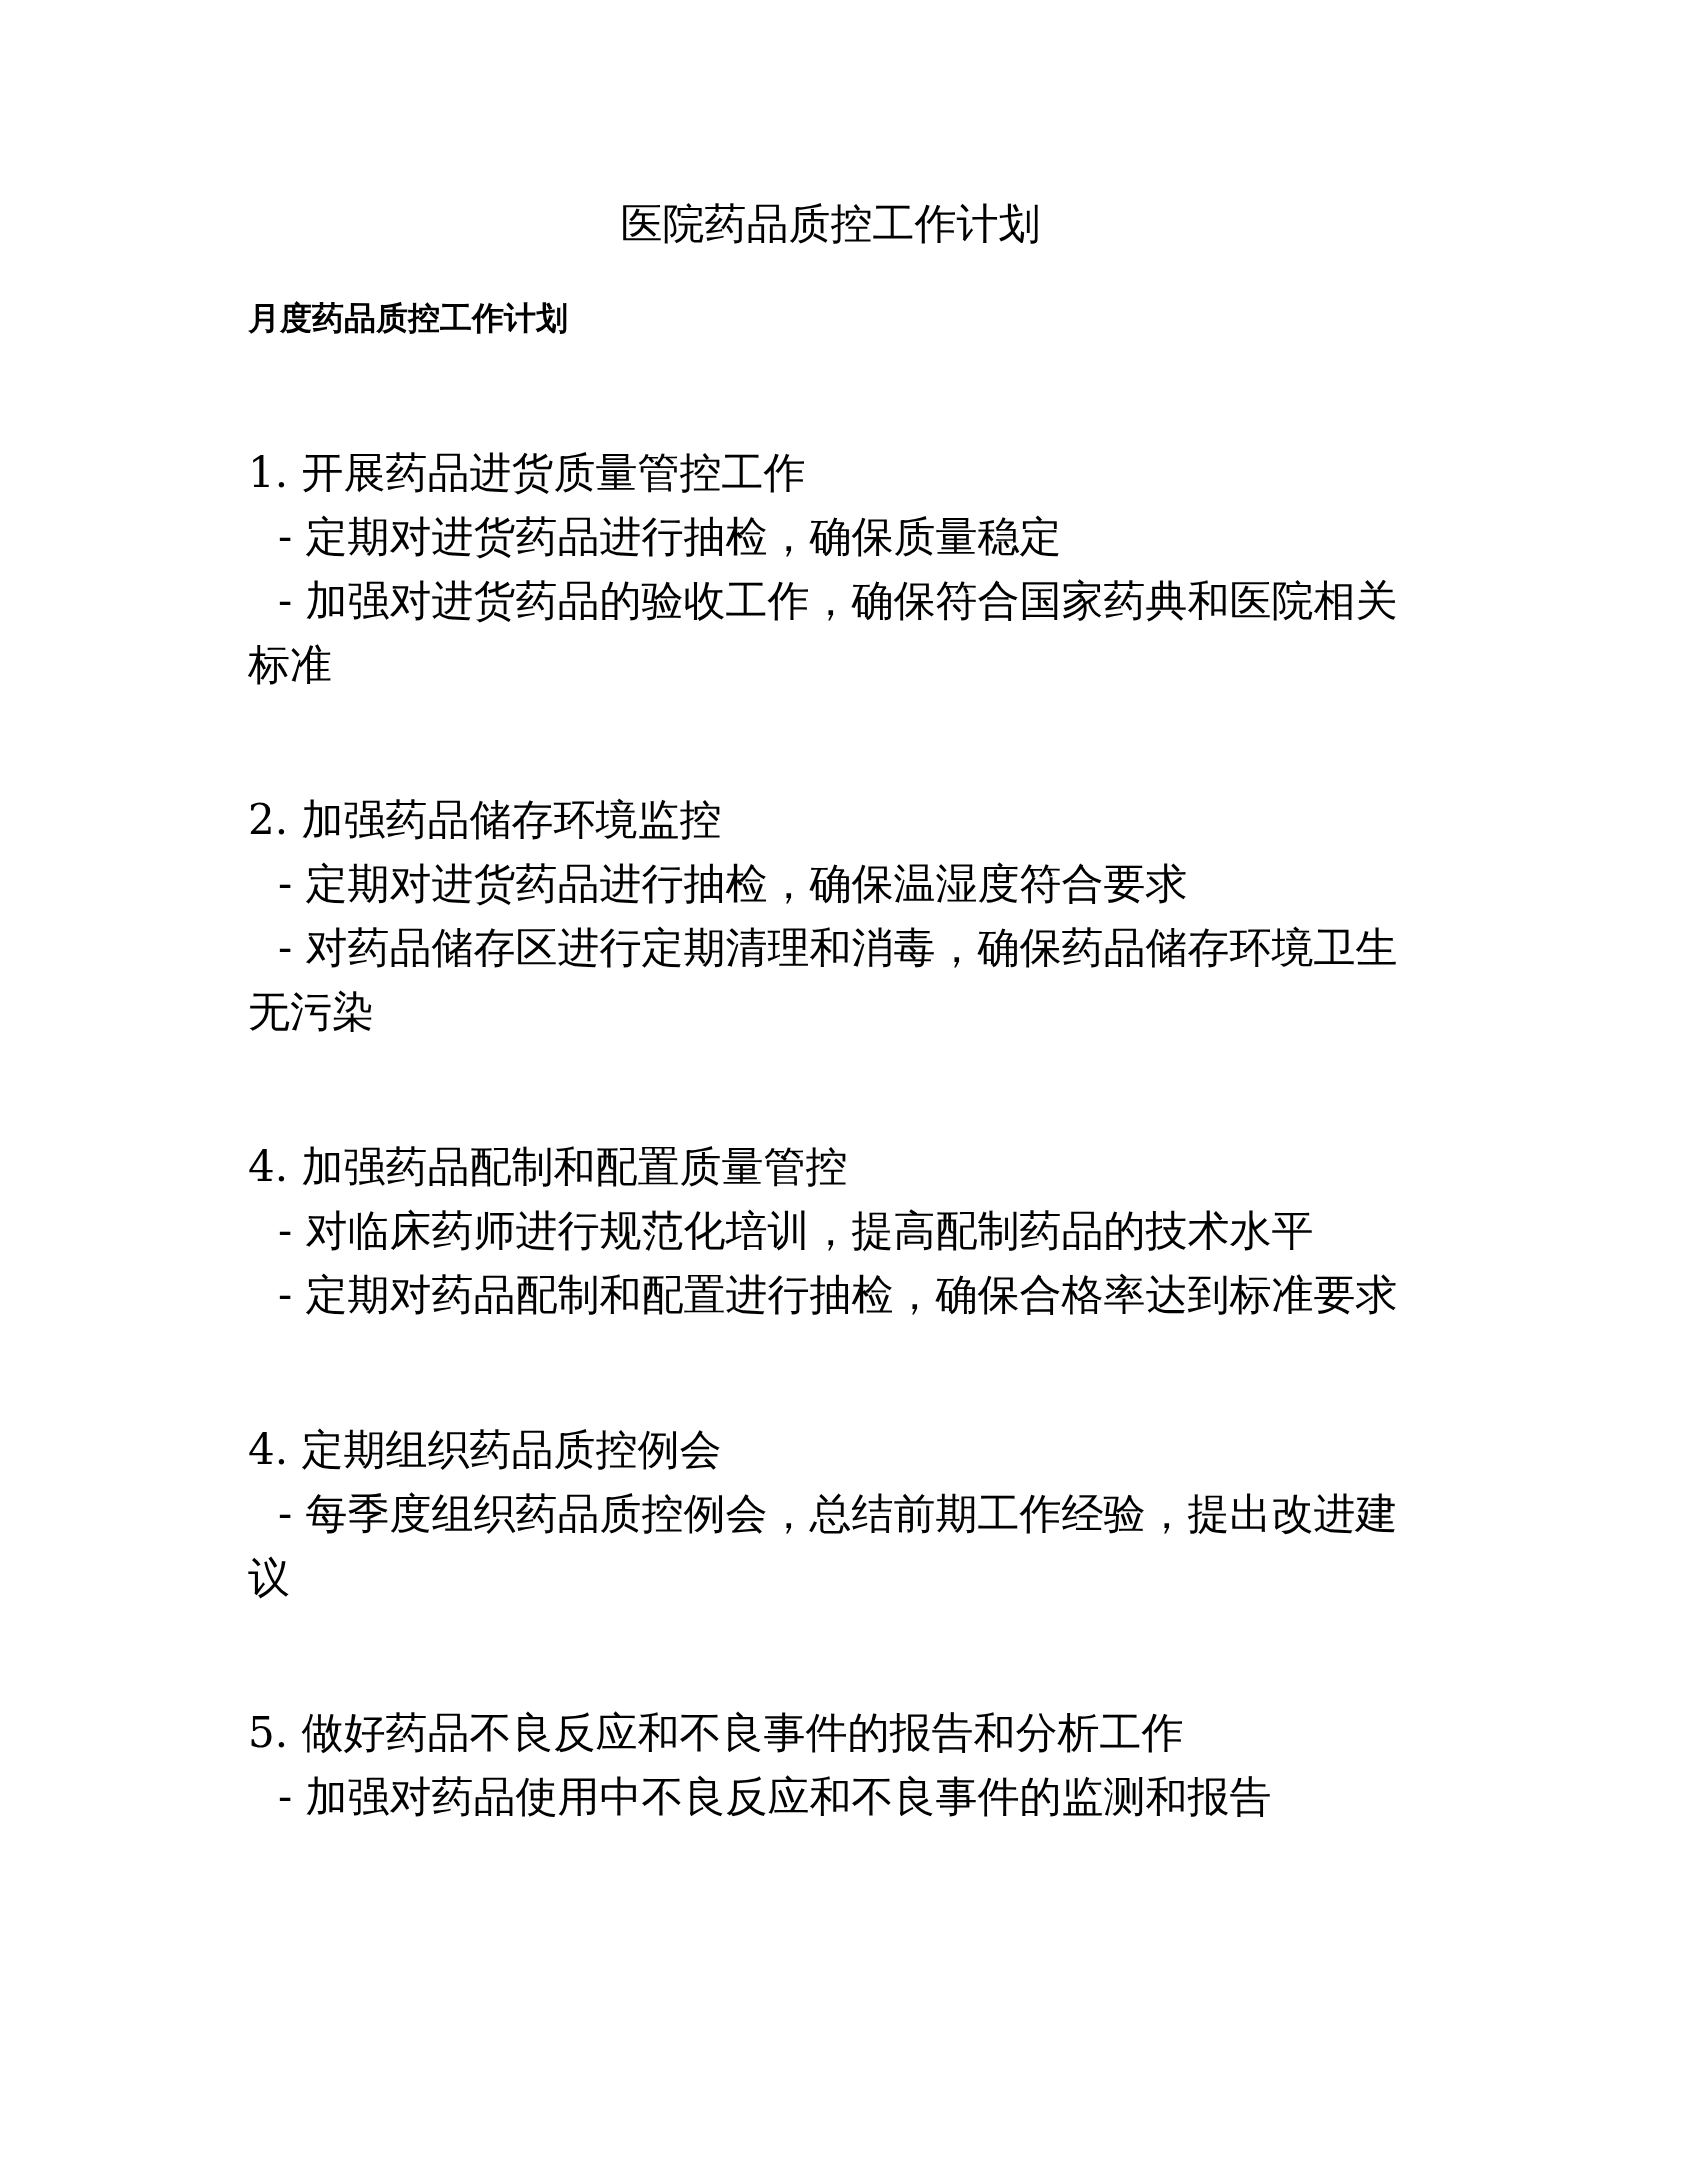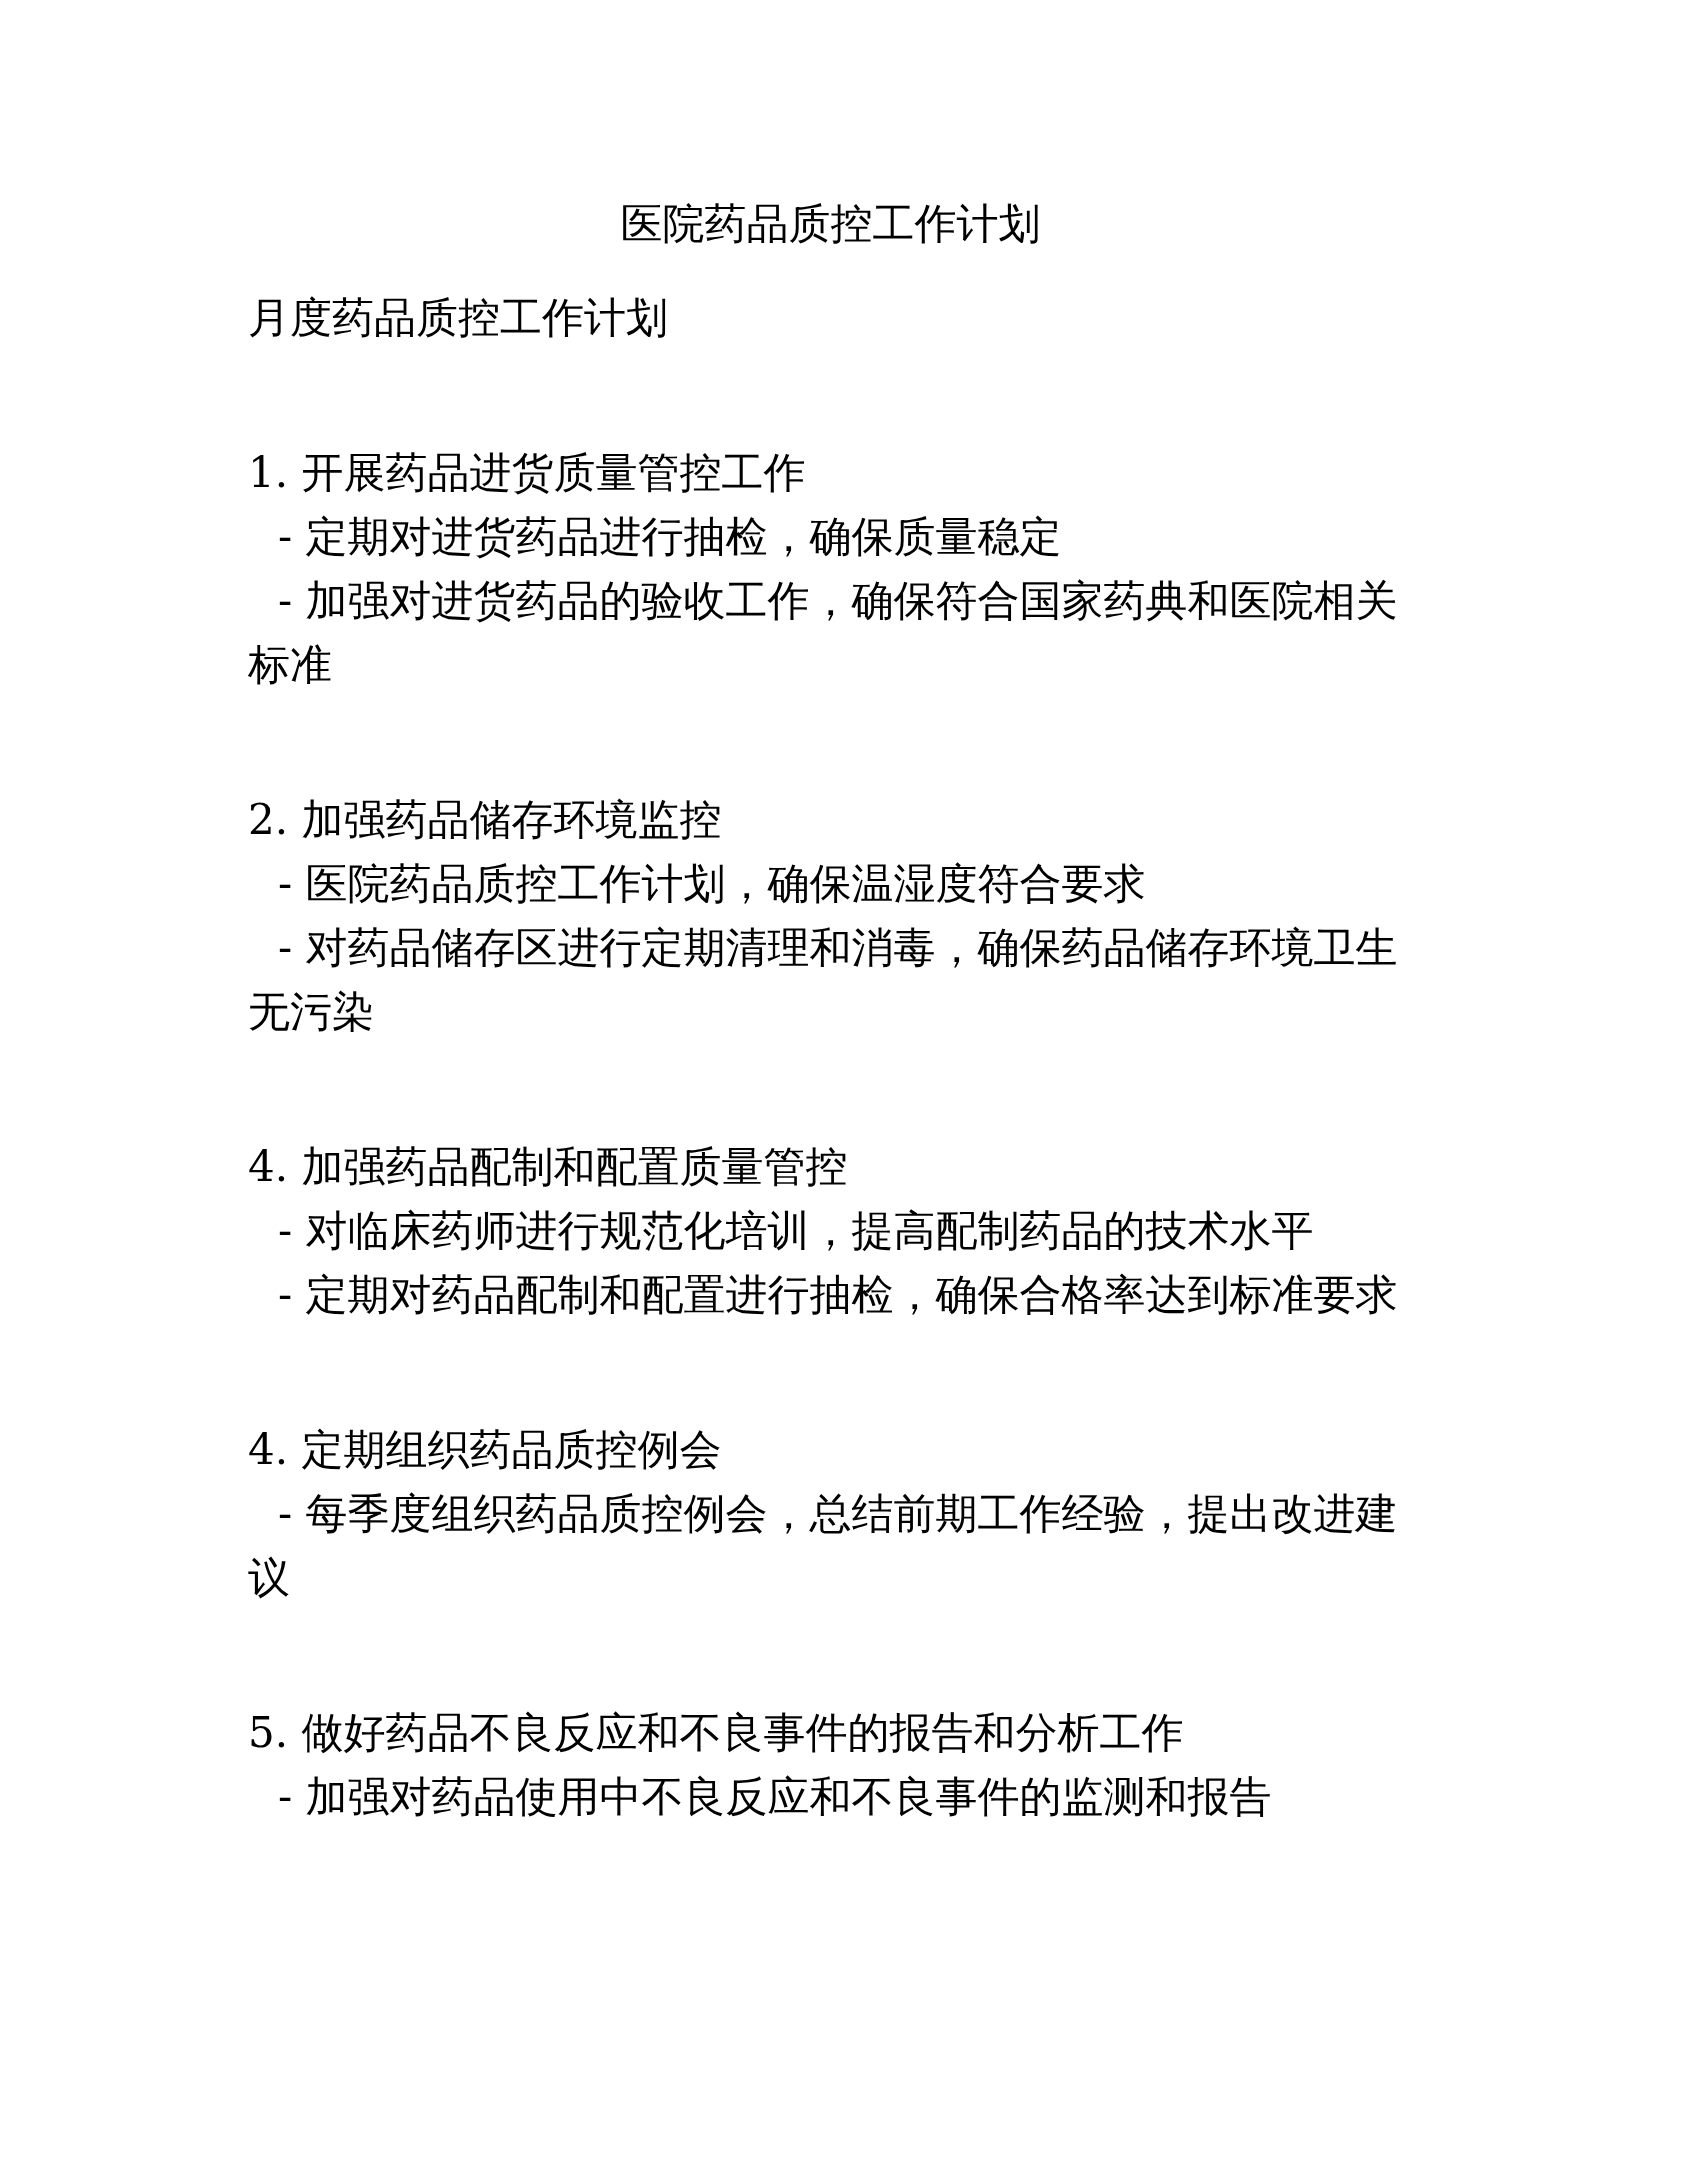--- a/index.html
+++ b/index.html
@@ -35,22 +35,22 @@
       text-align: center;
       width: 1165px;
       height: 64px;
       margin: 0;
       font-weight: normal;
       font-size: 42px;
       line-height: 64px;
     }
     .subtitle {
       margin: 30px 0 0 0;
-      font-weight: normal;
-      font-size: 42px;
+      font-weight: bold;
+      font-size: 32px;
       line-height: 64px;
     }
     .section {
       margin-top: 91px;
     }
     .section-heading {
       margin: 0;
       font-weight: normal;
       font-size: 42px;
       line-height: 64px;
@@ -72,21 +72,21 @@
     <h2 class="subtitle">月度药品质控工作计划</h2>
 
     <section class="section">
       <h3 class="section-heading">1. 开展药品进货质量管控工作</h3>
       <p class="bullet">- 定期对进货药品进行抽检，确保质量稳定</p>
       <p class="bullet">- 加强对进货药品的验收工作，确保符合国家药典和医院相关标准</p>
     </section>
 
     <section class="section">
       <h3 class="section-heading">2. 加强药品储存环境监控</h3>
-      <p class="bullet">- 医院药品质控工作计划，确保温湿度符合要求</p>
+      <p class="bullet">- 定期对进货药品进行抽检，确保温湿度符合要求</p>
       <p class="bullet">- 对药品储存区进行定期清理和消毒，确保药品储存环境卫生无污染</p>
     </section>
 
     <section class="section">
       <h3 class="section-heading">4. 加强药品配制和配置质量管控</h3>
       <p class="bullet">- 对临床药师进行规范化培训，提高配制药品的技术水平</p>
       <p class="bullet">- 定期对药品配制和配置进行抽检，确保合格率达到标准要求</p>
     </section>
 
     <section class="section">

